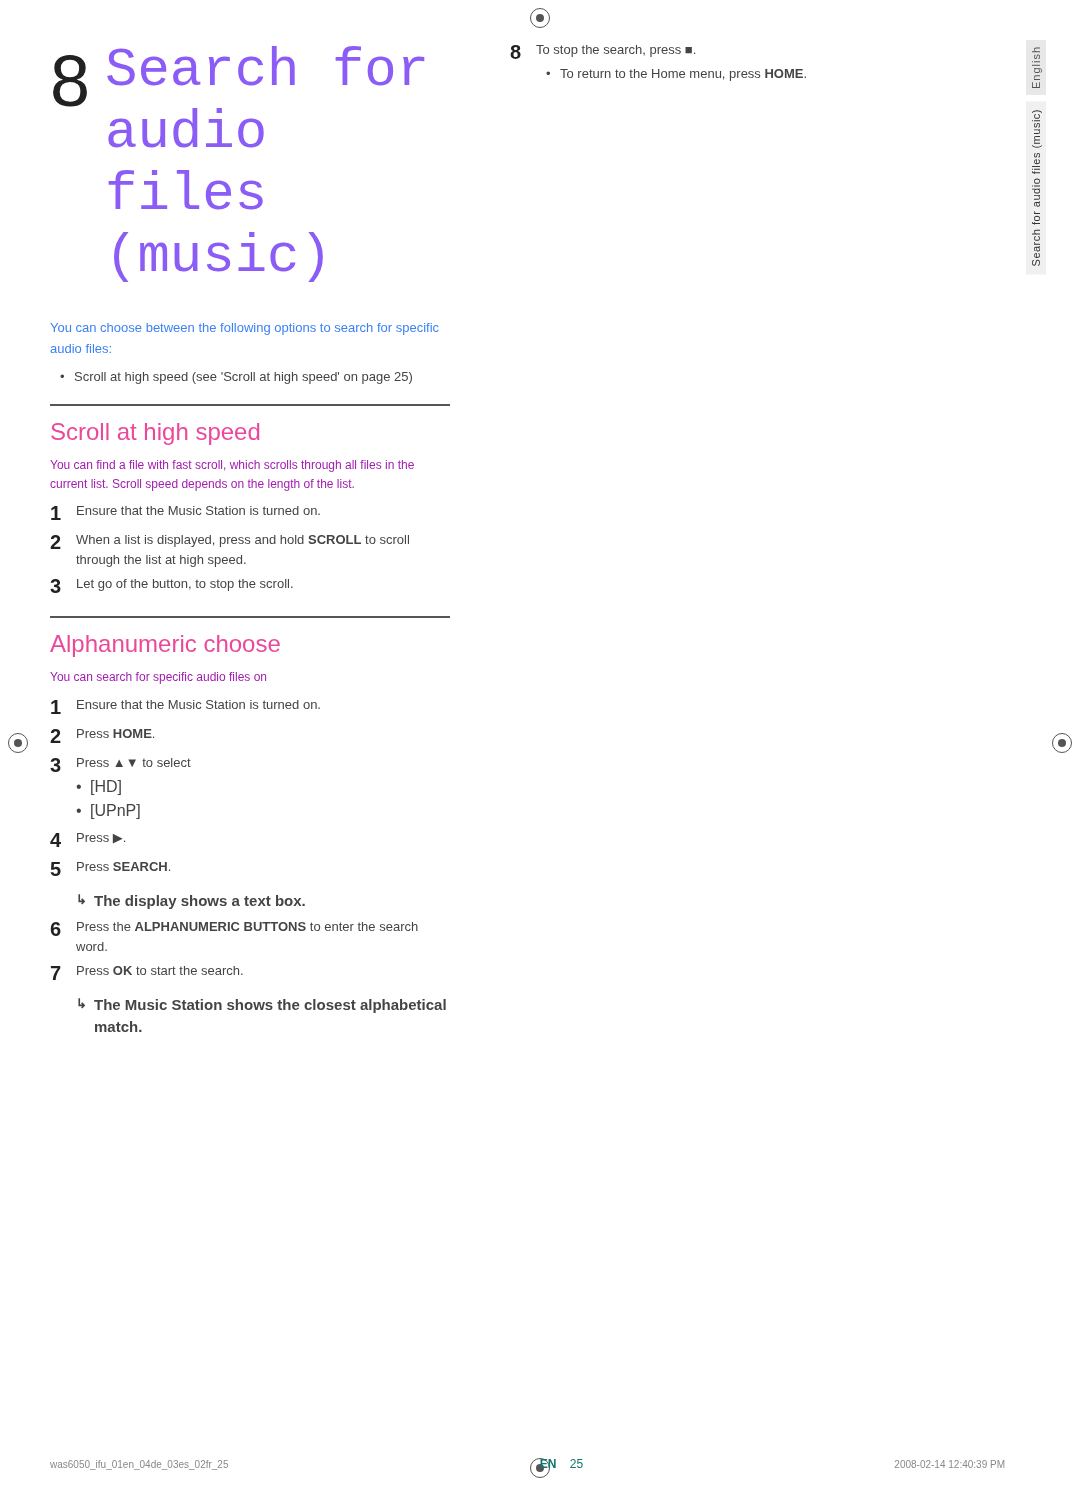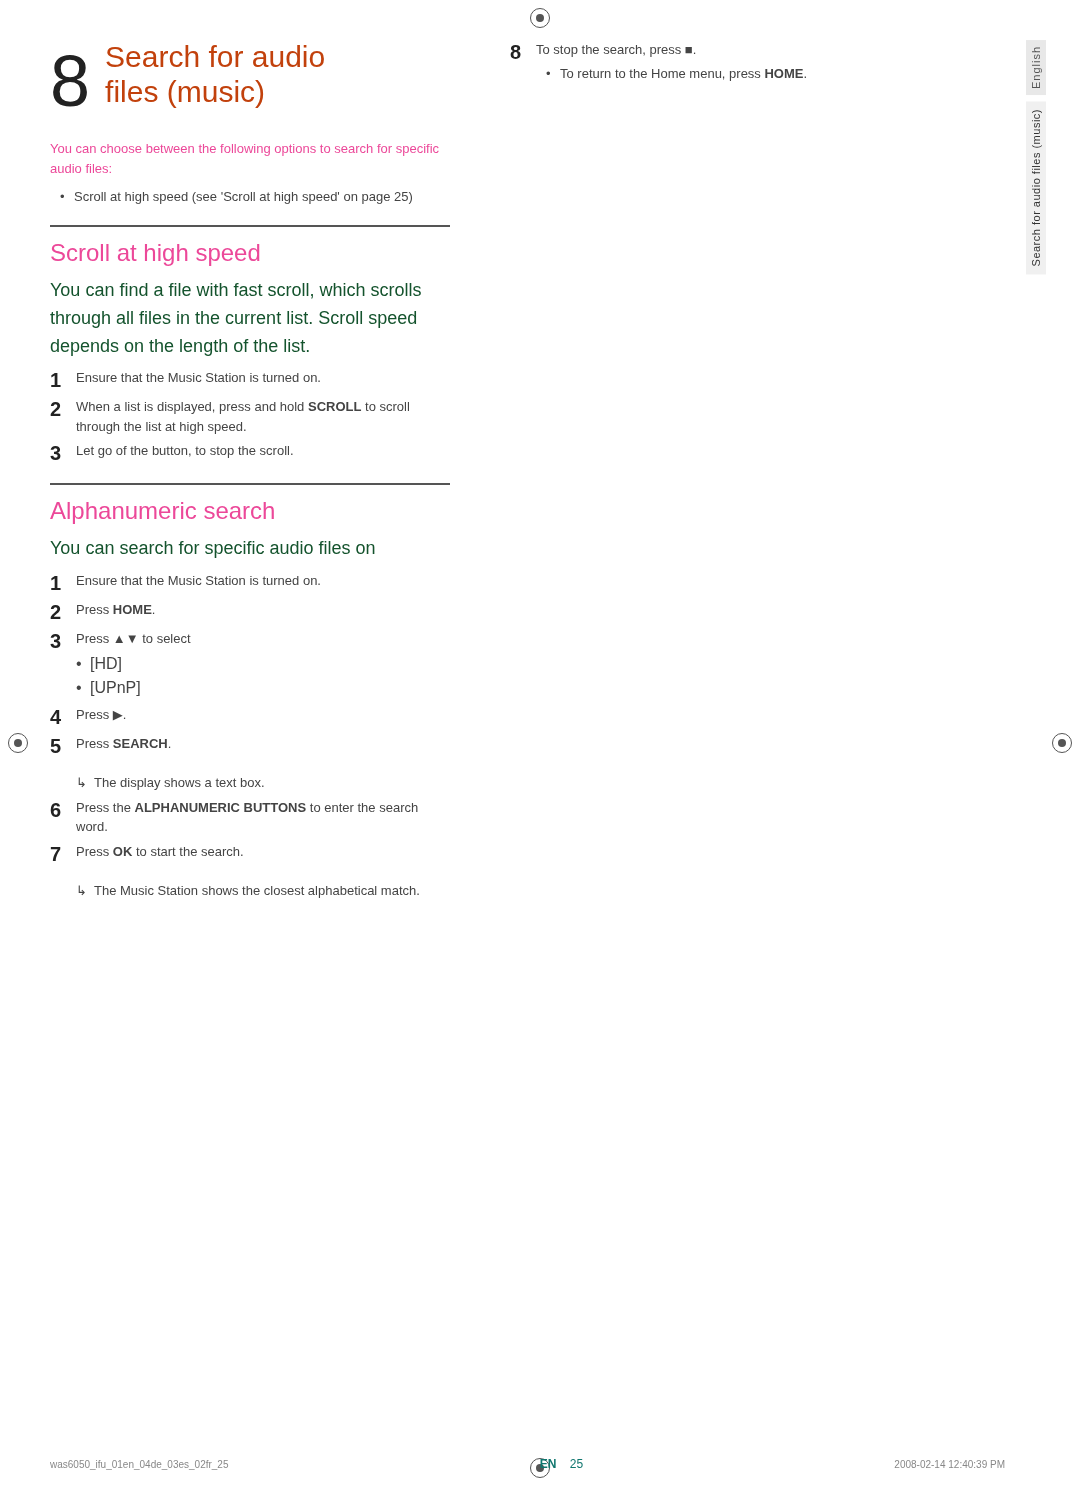--- a/index.html
+++ b/index.html
@@ -107,30 +107,31 @@
       font-size: 72px;
       font-weight: 300;
       color: #222;
       line-height: 1;
       float: left;
       margin-right: 15px;
       margin-top: 5px;
     }
 
     .chapter-title {
-      font-size: 30px;
+      font-size: 54px;
       font-weight: 300;
-      color: #c2410c;
+      color: #8b5cf6;
       line-height: 1.15;
       overflow: hidden;
+      font-family: Liberation Mono, monospace;
     }
 
     .intro-text {
       font-size: 13px;
-      color: #ec4899;
+      color: #3b82f6;
       line-height: 1.55;
       margin-bottom: 8px;
       clear: both;
     }
 
     .bullet-list {
       list-style: none;
       margin-bottom: 10px;
       margin-left: 10px;
     }
@@ -157,22 +158,22 @@
     }
 
     .section-title {
       font-size: 24px;
       font-weight: 400;
       color: #ec4899;
       margin-bottom: 10px;
     }
 
     .section-text {
-      font-size: 18px;
-      color: #14532d;
+      font-size: 12px;
+      color: #a21caf;
       line-height: 1.55;
       margin-bottom: 8px;
     }
 
     
     .step-list {
       list-style: none;
       margin-bottom: 6px;
     }
 
@@ -217,23 +218,24 @@
     .step-sub-list li::before {
       content: '•';
       position: absolute;
       left: 0;
     }
 
     
     .arrow-cont {
       padding-left: 18px;
       position: relative;
-      font-size: 13px;
+      font-size: 15px;
       line-height: 1.5;
-      margin-top: 20px;
+      margin-top: 13px;
+      font-weight: bold;
     }
 
     .arrow-cont::before {
       content: '↳';
       position: absolute;
       left: 0;
       font-size: 13px;
     }
 
     
@@ -311,21 +313,21 @@
         <span class="step-content">When a list is displayed, press and hold <span class="bold-text">SCROLL</span> to scroll through the list at high speed.</span>
       </li>
       <li class="step-item">
         <span class="step-num">3</span>
         <span class="step-content">Let go of the button, to stop the scroll.</span>
       </li>
     </ul>
 
     <hr class="section-divider">
 
-    <h2 class="section-title">Alphanumeric search</h2>
+    <h2 class="section-title">Alphanumeric choose</h2>
     <p class="section-text">You can search for specific audio files on</p>
 
     <ul class="step-list">
       <li class="step-item">
         <span class="step-num">1</span>
         <span class="step-content">Ensure that the Music Station is turned on.</span>
       </li>
       <li class="step-item">
         <span class="step-num">2</span>
         <span class="step-content">Press <span class="bold-text">HOME</span>.</span>

